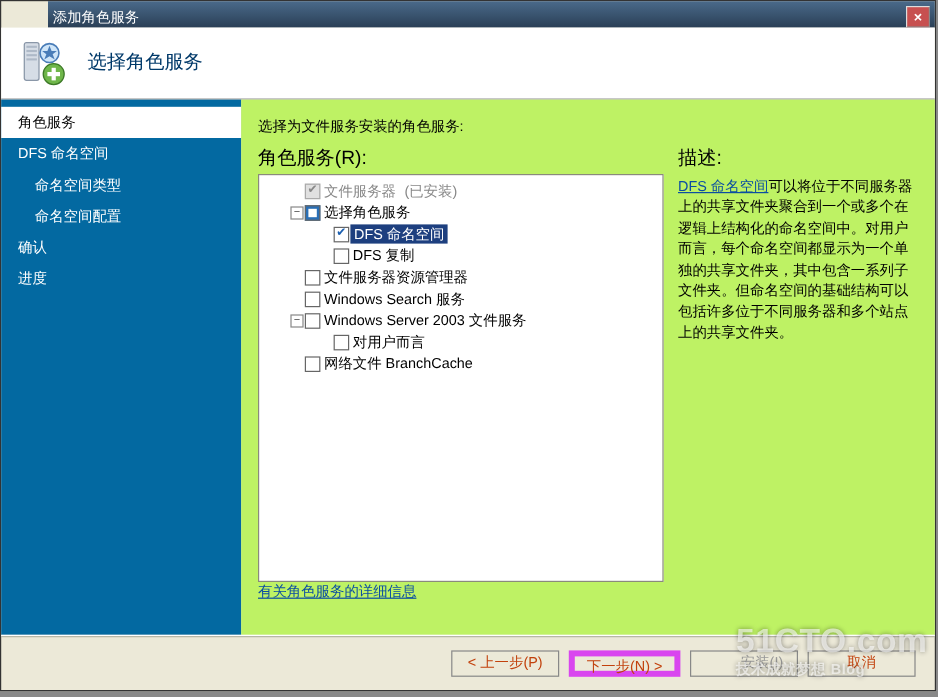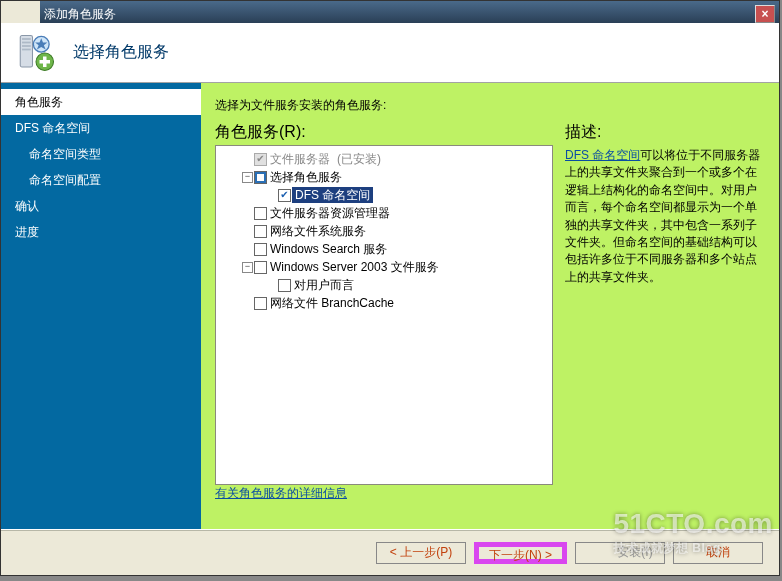--- a/index.html
+++ b/index.html
@@ -204,21 +204,21 @@
     border: 1px solid #888;
     color: #c2410c;
     cursor: pointer;
     padding: 0 10px;
   }
   .btn.default { border: 5px solid #d946ef; box-shadow: inset 0 0 0 1px #ece9d8; }
   .btn:disabled { color: #999; cursor: default; padding-left: 40px; }
   .watermark {
     position: absolute;
     right: 6px;
-    bottom: 18px;
+    bottom: 8px;
     font-family: Arial, sans-serif;
     color: rgba(255,255,255,0.6);
     font-size: 28px;
     font-weight: bold;
     pointer-events: none;
     text-shadow: 0 0 4px rgba(0,0,0,0.4);
     letter-spacing: 0.5px;
   }
   .watermark .sub { font-size: 12px; display:block; color: rgba(255,255,255,0.6); }
 </style>
@@ -288,29 +288,31 @@
                 <span class="spacer11"></span>
                 <span class="spacer11"></span>
                 <span class="spacer11"></span>
                 <span class="chk checked"></span>
                 <span class="node-label selected">DFS 命名空间</span>
               </div>
               <div class="tree-node">
                 <span class="spacer11"></span>
                 <span class="spacer11"></span>
                 <span class="spacer11"></span>
+                <span class="spacer11"></span>
+                <span class="spacer11"></span>
+                <span class="chk"></span>
+                <span class="node-label">DFS 复制</span>
+              </div>
+              <div class="tree-node">
+                <span class="spacer11"></span>
+                <span class="spacer11"></span>
+                <span class="spacer11"></span>
                 <span class="chk"></span>
                 <span class="node-label">文件服务器资源管理器</span>
-              </div>
-              <div class="tree-node">
-                <span class="spacer11"></span>
-                <span class="spacer11"></span>
-                <span class="spacer11"></span>
-                <span class="chk"></span>
-                <span class="node-label">网络文件系统服务</span>
               </div>
               <div class="tree-node">
                 <span class="spacer11"></span>
                 <span class="spacer11"></span>
                 <span class="spacer11"></span>
                 <span class="chk"></span>
                 <span class="node-label">Windows Search 服务</span>
               </div>
               <div class="tree-node">
                 <span class="spacer11"></span>

